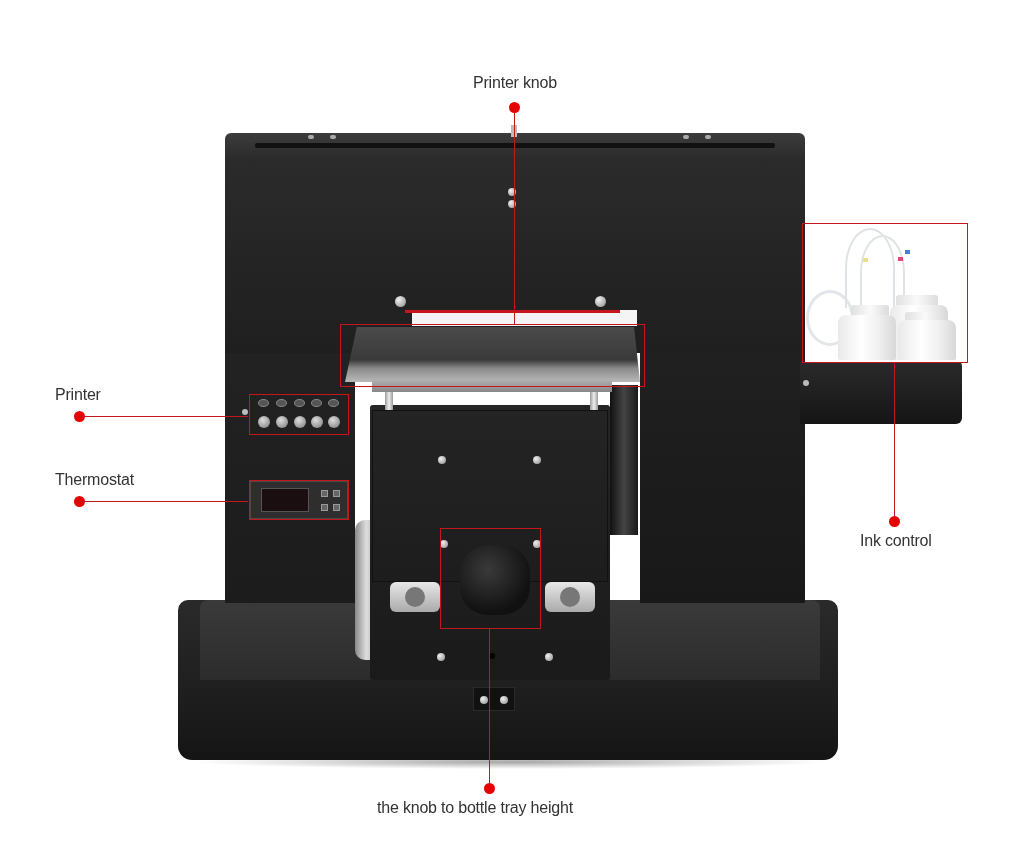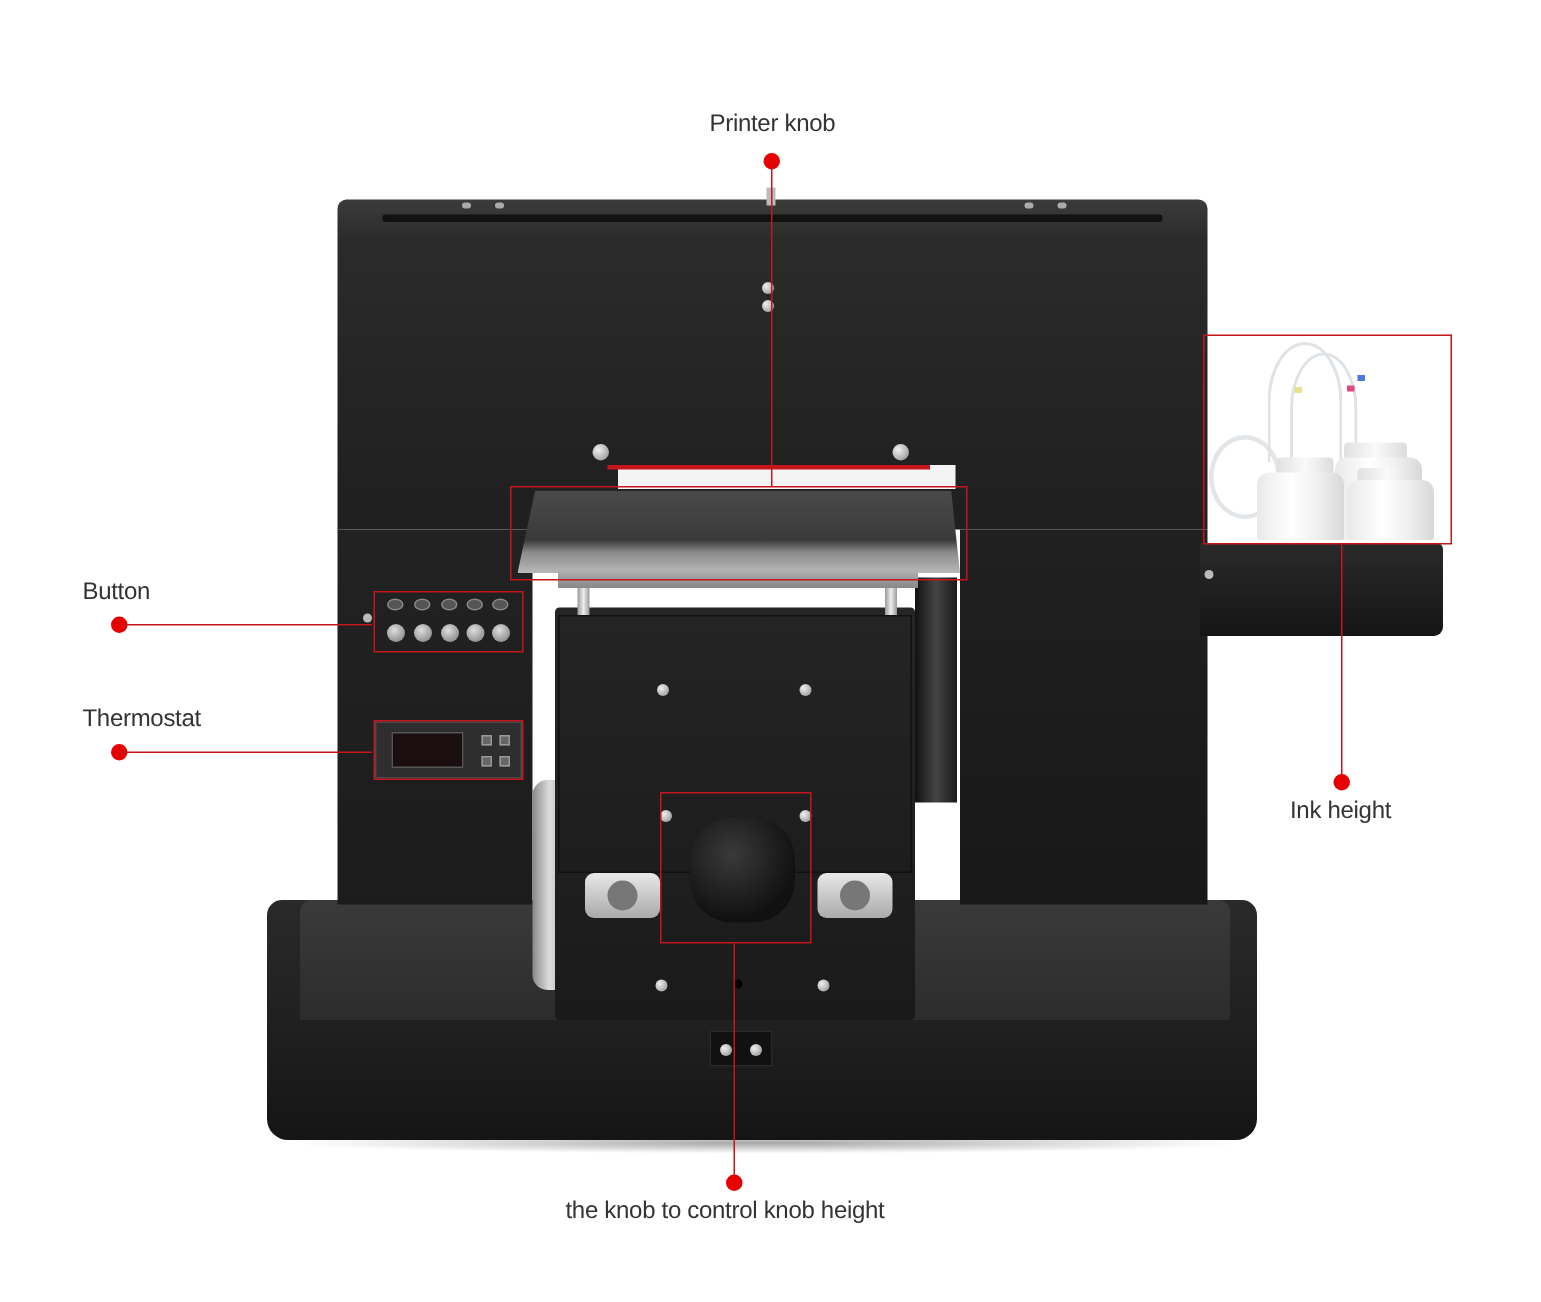--- a/index.html
+++ b/index.html
@@ -161,31 +161,31 @@
 <div class="abs bottle-cap" style="left:851px;top:305px;width:38px;height:14px;"></div>
 <div class="abs bottle" style="left:838px;top:315px;width:58px;height:45px;"></div>
 <div class="abs bottle-cap" style="left:905px;top:312px;width:40px;height:12px;"></div>
 <div class="abs bottle" style="left:898px;top:320px;width:58px;height:40px;"></div>
 
 <div class="label" style="left:473px;top:74px;">Printer knob</div>
 <div class="dot" style="left:509px;top:102px;"></div>
 <div class="vline" style="left:514px;top:108px;height:216px;"></div>
 <div class="callout-box" style="left:340px;top:324px;width:305px;height:63px;"></div>
 
-<div class="label" style="left:55px;top:386px;">Button</div>
+<div class="label" style="left:55px;top:386px;">Printer</div>
 <div class="dot" style="left:74px;top:411px;"></div>
 <div class="hline" style="left:80px;top:416px;width:168px;"></div>
 <div class="callout-box" style="left:249px;top:394px;width:100px;height:41px;"></div>
 
 <div class="label" style="left:55px;top:471px;">Thermostat</div>
 <div class="dot" style="left:74px;top:496px;"></div>
 <div class="hline" style="left:80px;top:501px;width:168px;"></div>
 <div class="callout-box" style="left:249px;top:480px;width:100px;height:40px;"></div>
 
 <div class="callout-box" style="left:802px;top:223px;width:166px;height:140px;"></div>
 <div class="vline" style="left:894px;top:363px;height:156px;"></div>
 <div class="dot" style="left:889px;top:516px;"></div>
-<div class="label" style="left:860px;top:532px;">Ink height</div>
+<div class="label" style="left:860px;top:532px;">Ink control</div>
 
 <div class="callout-box" style="left:440px;top:528px;width:101px;height:101px;"></div>
 <div class="vline" style="left:489px;top:629px;height:158px;"></div>
 <div class="dot" style="left:484px;top:783px;"></div>
-<div class="label" style="left:377px;top:799px;">the knob to control knob height</div>
+<div class="label" style="left:377px;top:799px;">the knob to bottle tray height</div>
 
 </body></html>

